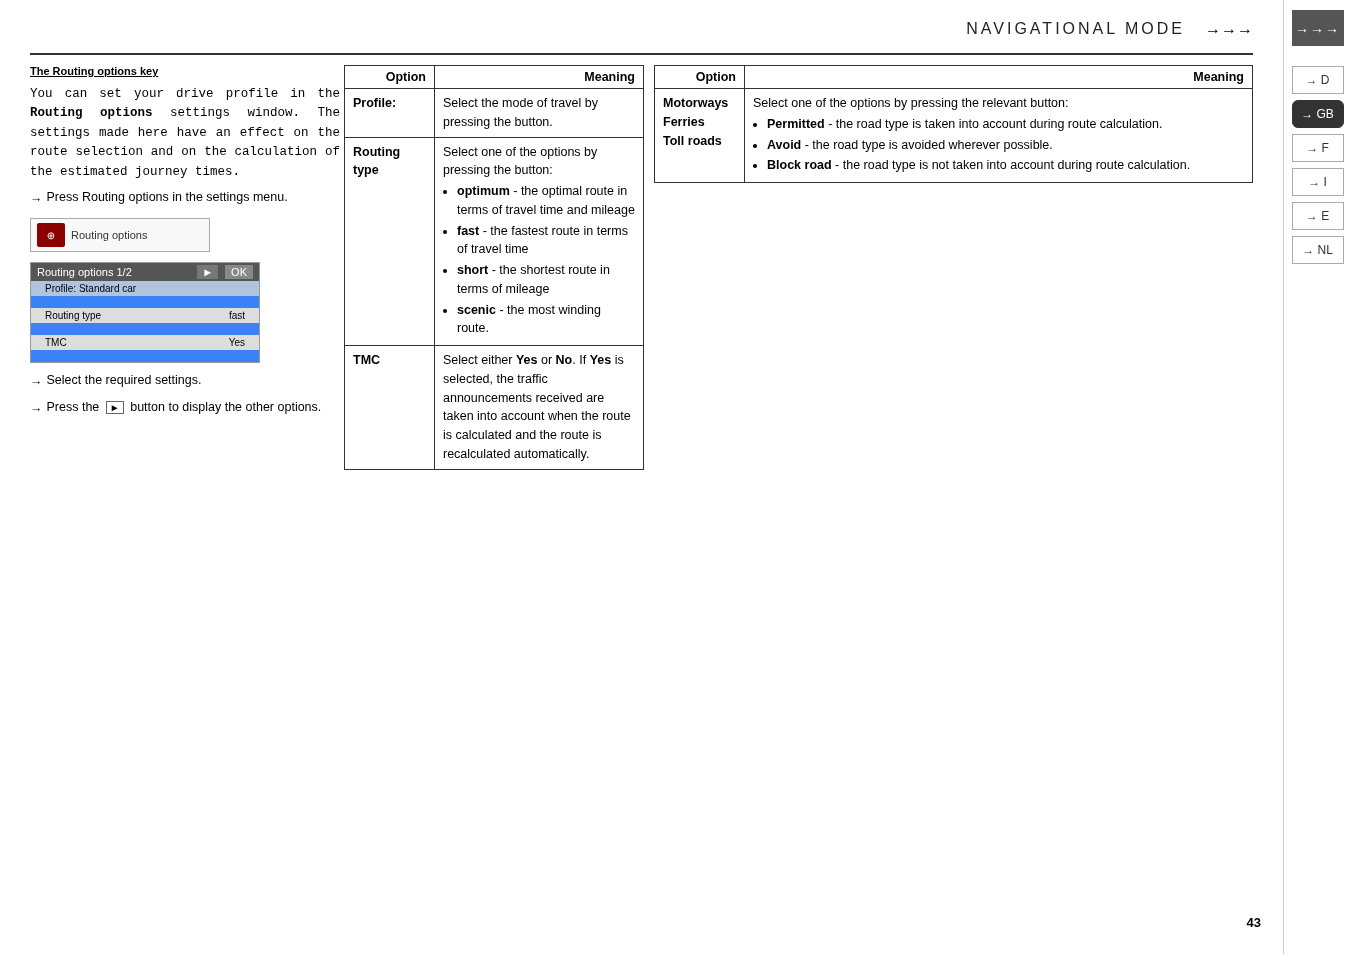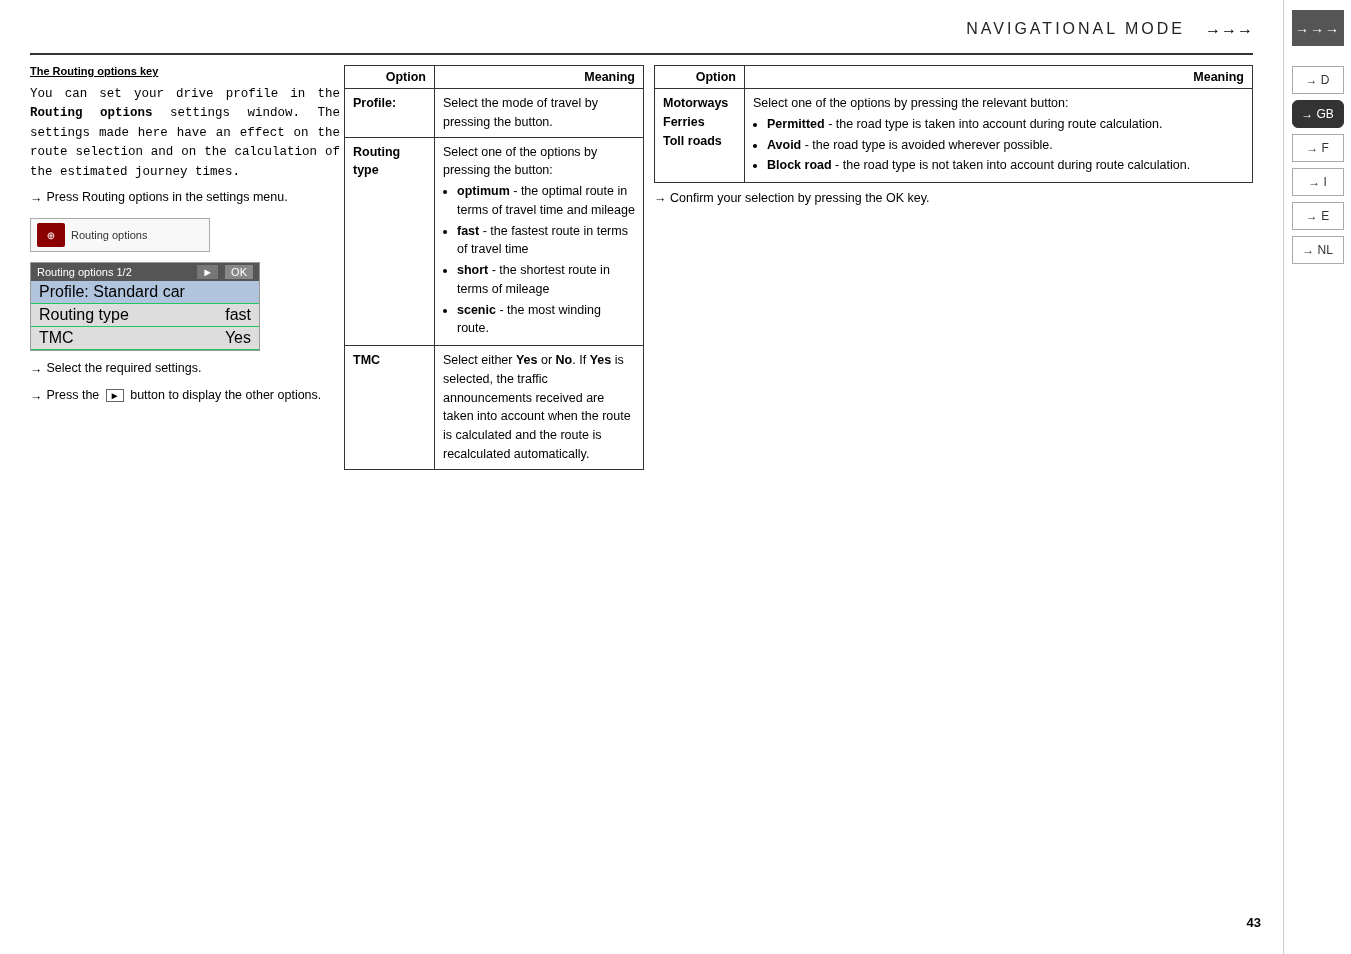--- a/index.html
+++ b/index.html
@@ -153,21 +153,21 @@
     .routing-label {
       font-size: 11px;
       color: #333;
     }
     
     .menu-screenshot {
       border: 1px solid #999;
       width: 230px;
       margin: 8px 0;
       font-size: 11px;
-      background: #22c55e;
+      background: #3b82f6;
     }
     .menu-title-row {
       background: #555;
       color: #fff;
       padding: 2px 6px;
       display: flex;
       align-items: center;
       justify-content: space-between;
       font-size: 11px;
     }
@@ -183,23 +183,23 @@
       background: #777;
       color: #fff;
       padding: 1px 5px;
       font-size: 11px;
       border: none;
       cursor: pointer;
       margin-right: 4px;
     }
     .menu-row {
       background: #ddd;
-      padding: 2px 8px;
-      margin-bottom: 1px;
-      font-size: 16px;
+      padding: 2px 14px;
+      margin-bottom: 12px;
+      font-size: 10px;
     }
     .menu-row.highlighted {
       background: #b0c4de;
     }
     .menu-row-2col {
       display: flex;
       justify-content: space-between;
     }
     
     .main-table {
@@ -389,23 +389,20 @@
                   <span>Select one of the options by pressing the relevant button:</span>
                   <ul>
                     <li><span class="bold">Permitted</span><span> - the road type is taken into account during route calculation.</span></li>
                     <li><span class="bold">Avoid</span><span> - the road type is avoided wherever possible.</span></li>
                     <li><span class="bold">Block road</span><span> - the road type is not taken into account during route calculation.</span></li>
                   </ul>
                 </td>
               </tr>
             </tbody>
           </table>
-          <div class="confirm-note">
-            <span>→</span><span> Confirm your selection by pressing the </span><span class="bold">OK</span><span> key.</span>
-          </div>
         </div>
 
       </div>
     </div>
 
     <div class="footer">43</div>
 
   </div>
 </div>
 

